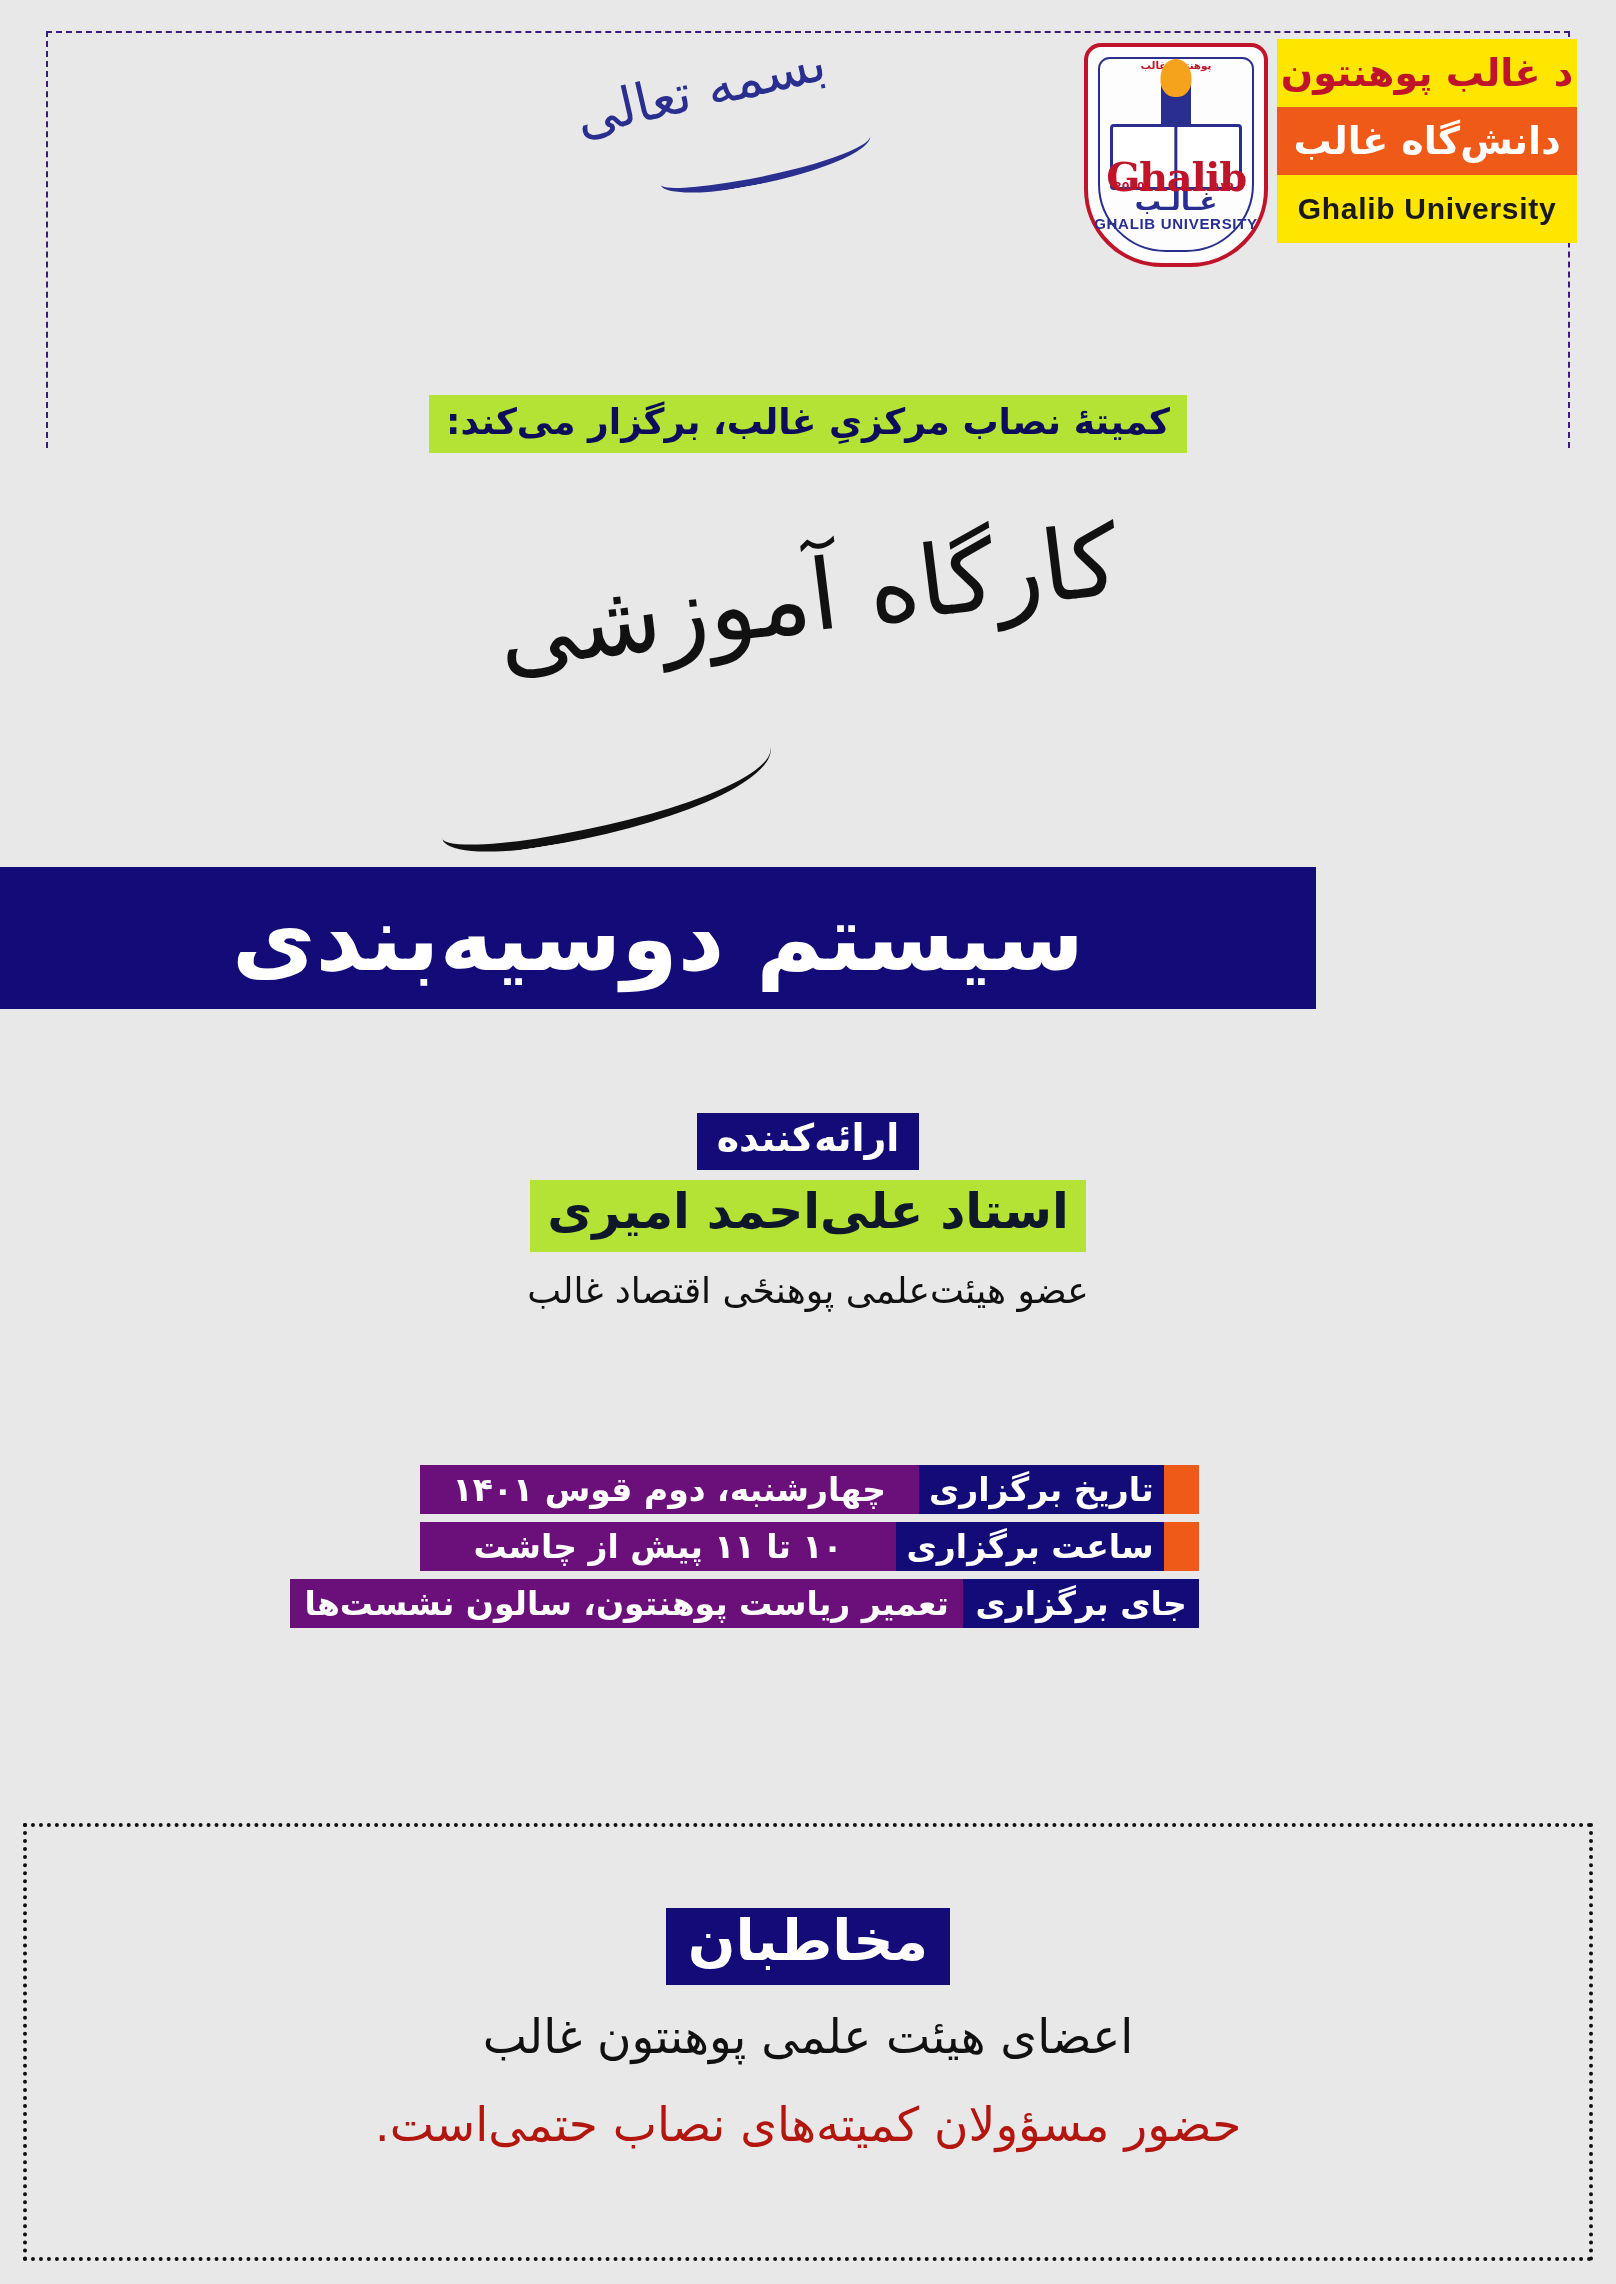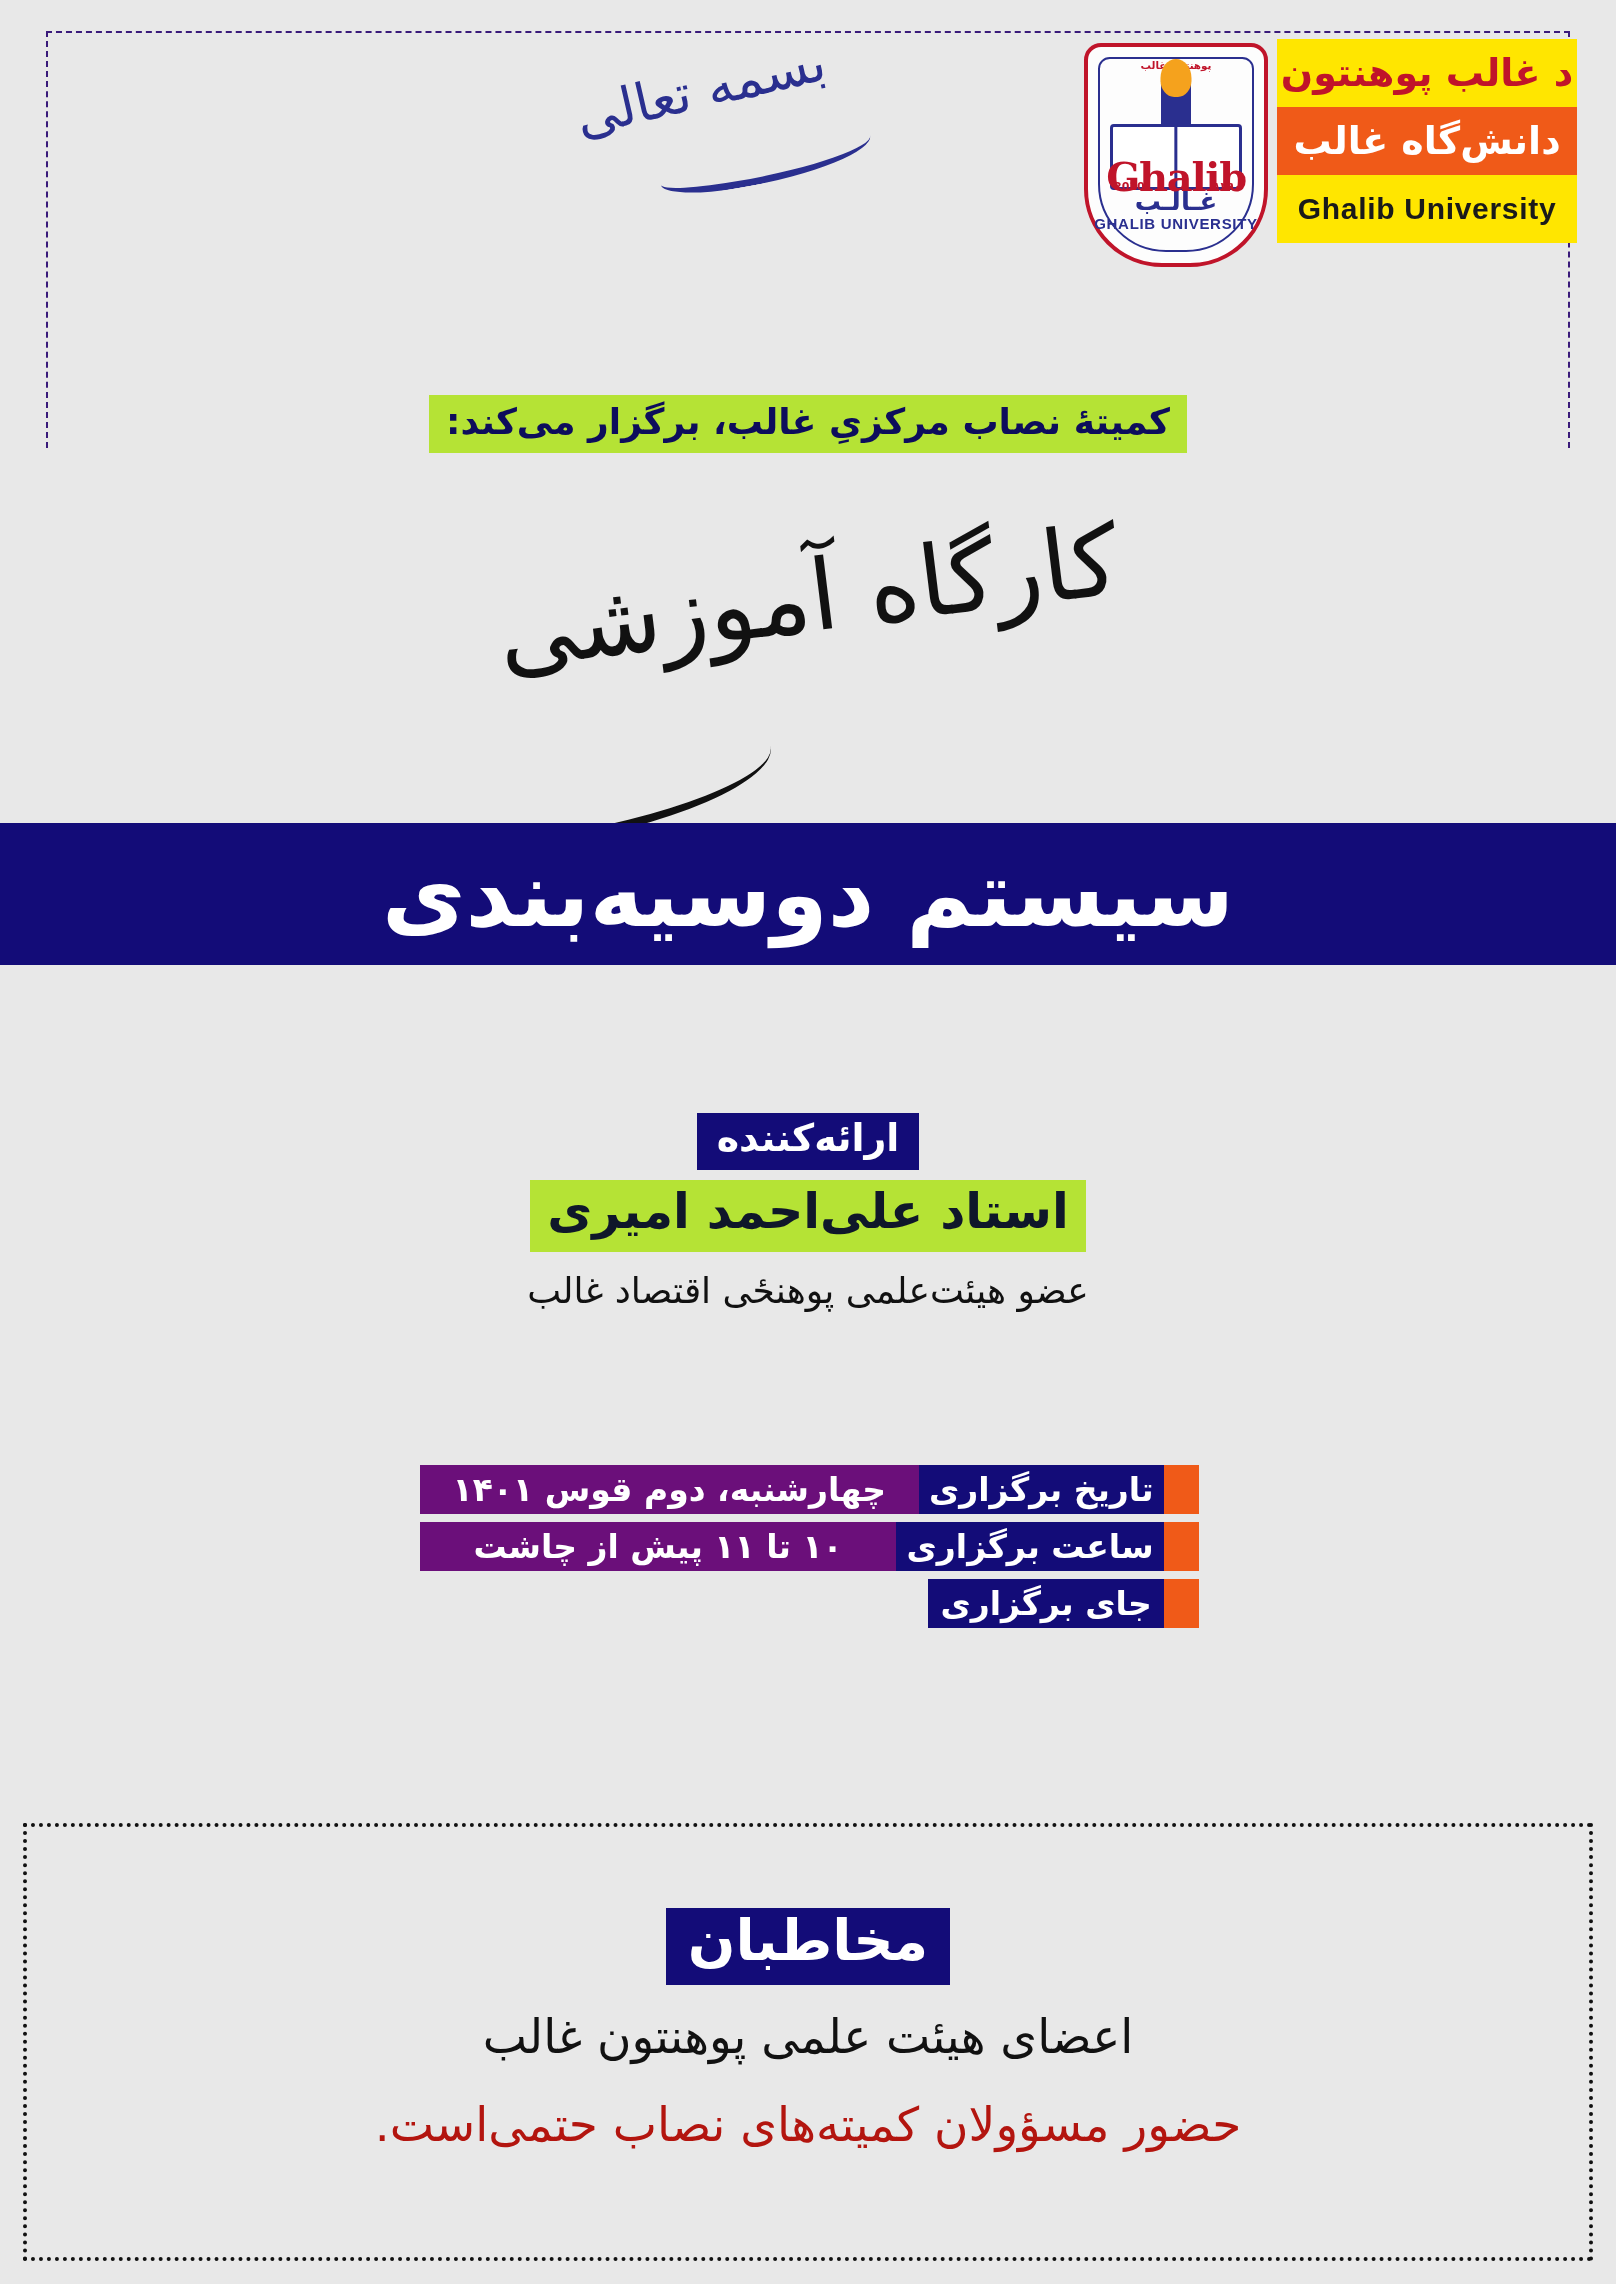--- a/index.html
+++ b/index.html
@@ -233,23 +233,23 @@
     width: 339px;
     height: 78px;
     border-bottom: 9px solid #111;
     border-radius: 0 0 80% 30%;
     transform: rotate(-9deg);
   }
 
   
   .title-band {
     position: absolute;
-    top: 823px;
+    top: 867px;
     left: 0;
-    width: 1616px;
+    width: 1316px;
     height: 142px;
     background: #130c78;
     display: flex;
     align-items: center;
     justify-content: center;
   }
   .title-band .title-text {
     color: #ffffff;
     font-size: 91px;
     font-weight: bold;
@@ -440,20 +440,21 @@
     <div class="info-val">چهارشنبه، دوم قوس ۱۴۰۱</div>
   </div>
   <div class="info-row">
     <div class="info-accent"></div>
     <div class="info-key">ساعت برگزاری</div>
     <div class="info-val">۱۰ تا ۱۱ پیش از چاشت</div>
   </div>
   <div class="info-row">
     <div class="info-accent"></div>
     <div class="info-key">جای برگزاری</div>
+    <div class="info-val">تعمیر ریاست پوهنتون، سالون نشست‌ها</div>
   </div>
 </div>
 
 <div class="bottom-frame"></div>
 
 <div class="audience-label">
   <span>مخاطبان</span>
 </div>
 <div class="audience-text">اعضای هیئت علمی پوهنتون غالب</div>
 <div class="notice-text">حضور مسؤولان کمیته‌های نصاب حتمی‌است.</div>

